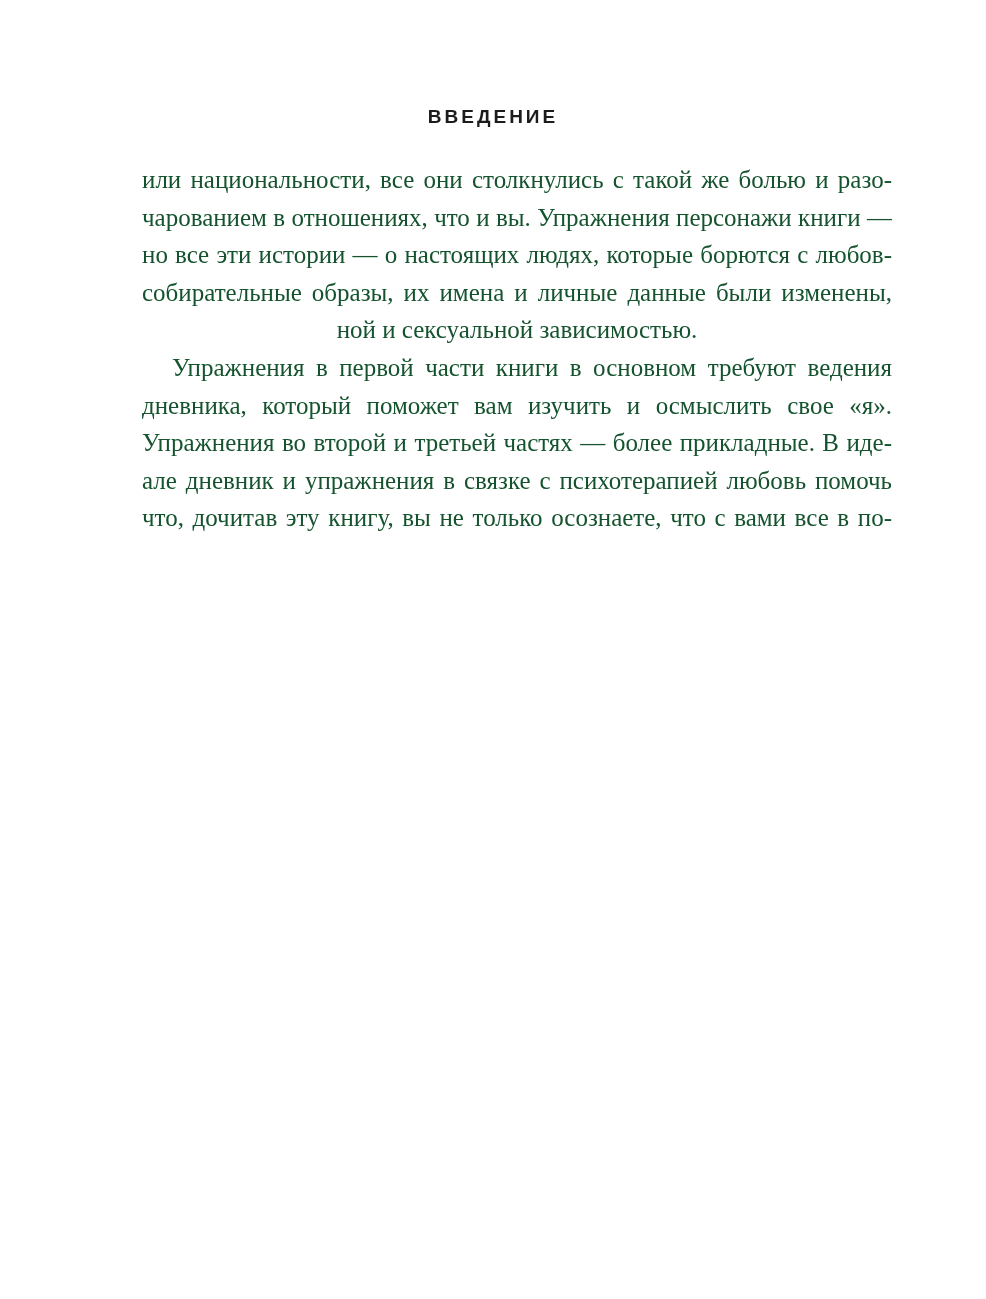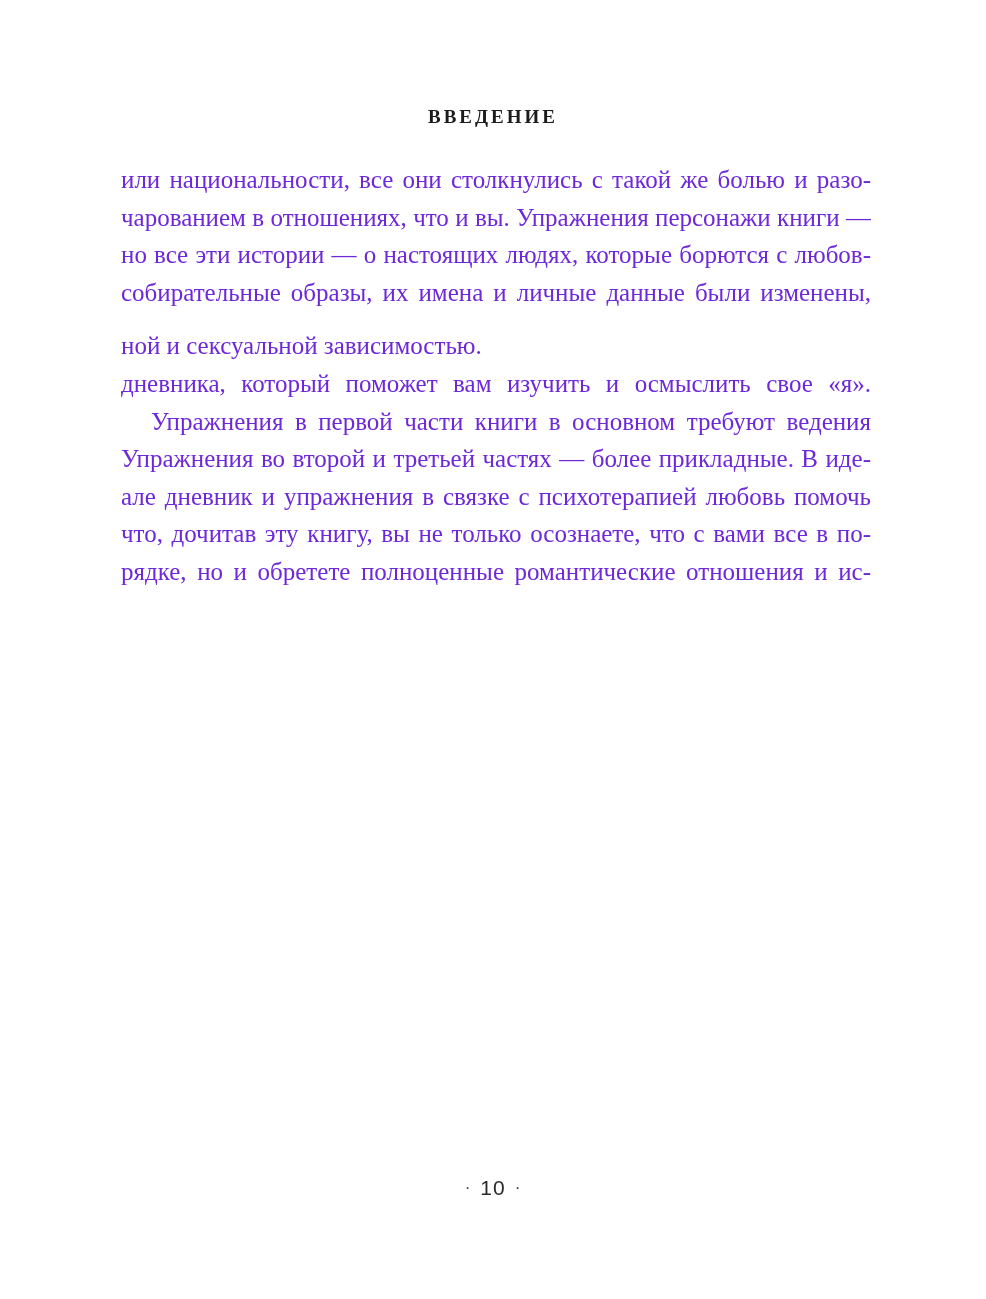--- a/index.html
+++ b/index.html
@@ -14,49 +14,48 @@
     background: #ffffff;
     overflow: hidden;
   }
   .chapter-header {
     position: absolute;
     top: 106px;
     left: 0;
     width: 100%;
     margin: 0;
     text-align: center;
-    font-family: Liberation Serif, serif;
+    font-family: Liberation Sans, sans-serif;
     font-size: 19px;
     font-weight: 700;
     letter-spacing: 3px;
     color: #1c1c1c;
   }
   .body-text {
     position: absolute;
     top: 161px;
-    left: 121px;
+    left: 142px;
     width: 750px;
     font-family: "Liberation Serif", serif;
     font-size: 25px;
     line-height: 37.6px;
-    color: #6d28d9;
+    color: #14532d;
   }
   .line {
     text-align: justify;
     height: 37.6px;
     overflow: hidden;
   }
   .line::after {
     content: "";
     display: inline-block;
     width: 100%;
   }
   .line.no-justify {
-    text-align: left;
-    margin-top: 16px;
+    text-align: center;
   }
   .line.no-justify::after {
     content: none;
   }
   .line.indent {
     text-indent: 30px;
   }
   .page-footer {
     position: absolute;
     top: 1176px;
@@ -82,25 +81,21 @@
 <div class="page">
 
   <h1 class="chapter-header">ВВЕДЕНИЕ</h1>
 
   <div class="body-text">
       <div class="line">или национальности, все они столкнулись с такой же болью и разо-</div>
       <div class="line">чарованием в отношениях, что и вы. Упражнения персонажи книги —</div>
       <div class="line">но все эти истории — о настоящих людях, которые борются с любов-</div>
       <div class="line">собирательные образы, их имена и личные данные были изменены,</div>
       <div class="line no-justify">ной и сексуальной зависимостью.</div>
+      <div class="line indent">Упражнения в первой части книги в основном требуют ведения</div>
       <div class="line">дневника, который поможет вам изучить и осмыслить свое «я».</div>
-      <div class="line indent">Упражнения в первой части книги в основном требуют ведения</div>
       <div class="line">Упражнения во второй и третьей частях — более прикладные. В иде-</div>
       <div class="line">але дневник и упражнения в связке с психотерапией любовь помочь</div>
       <div class="line">что, дочитав эту книгу, вы не только осознаете, что с вами все в по-</div>
-      <div class="line">рядке, но и обретете полноценные романтические отношения и ис-</div>
     </div>
 
-  <div class="page-footer">
-    <span class="decor">·</span><span class="num">10</span><span class="decor">·</span>
-  </div>
 
 </div>
 
 </body></html>

